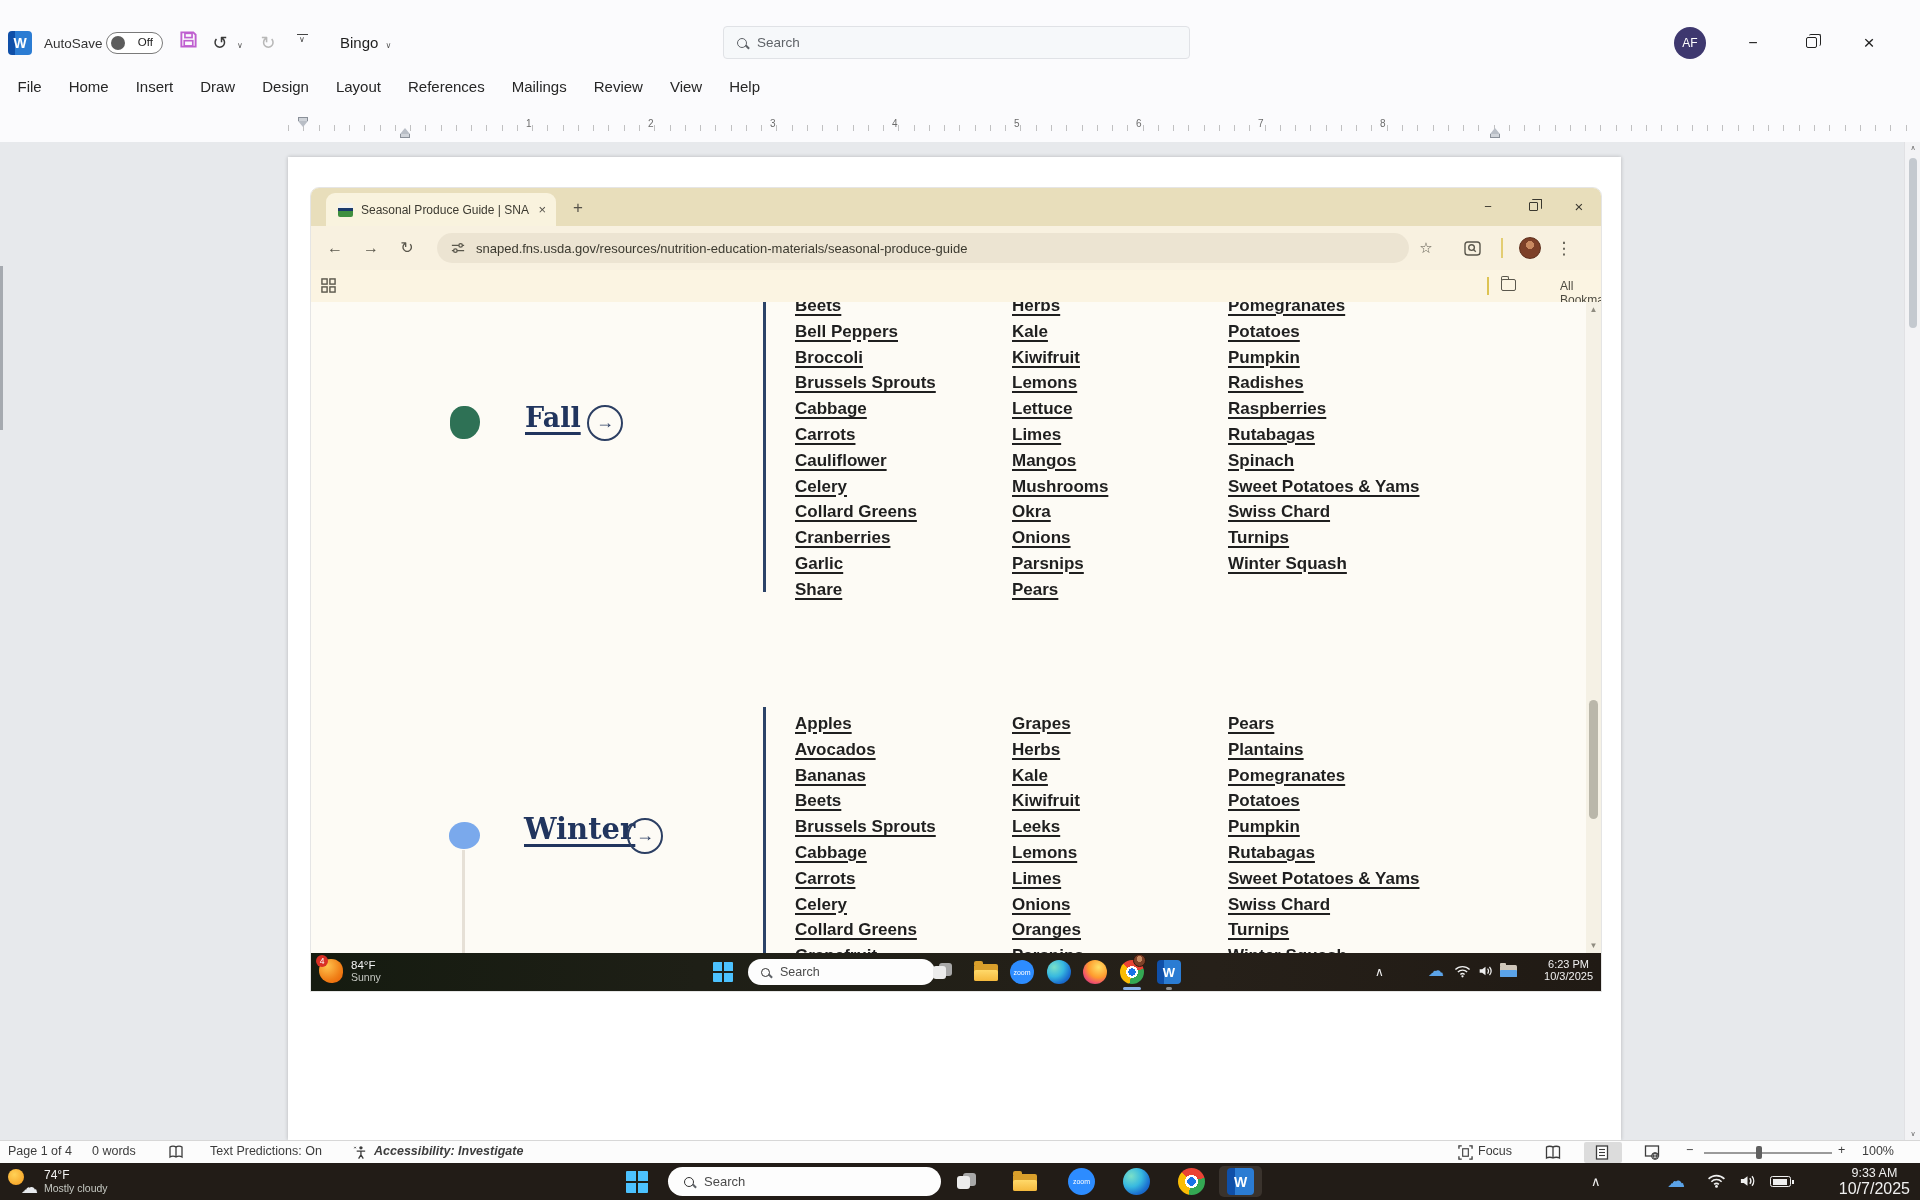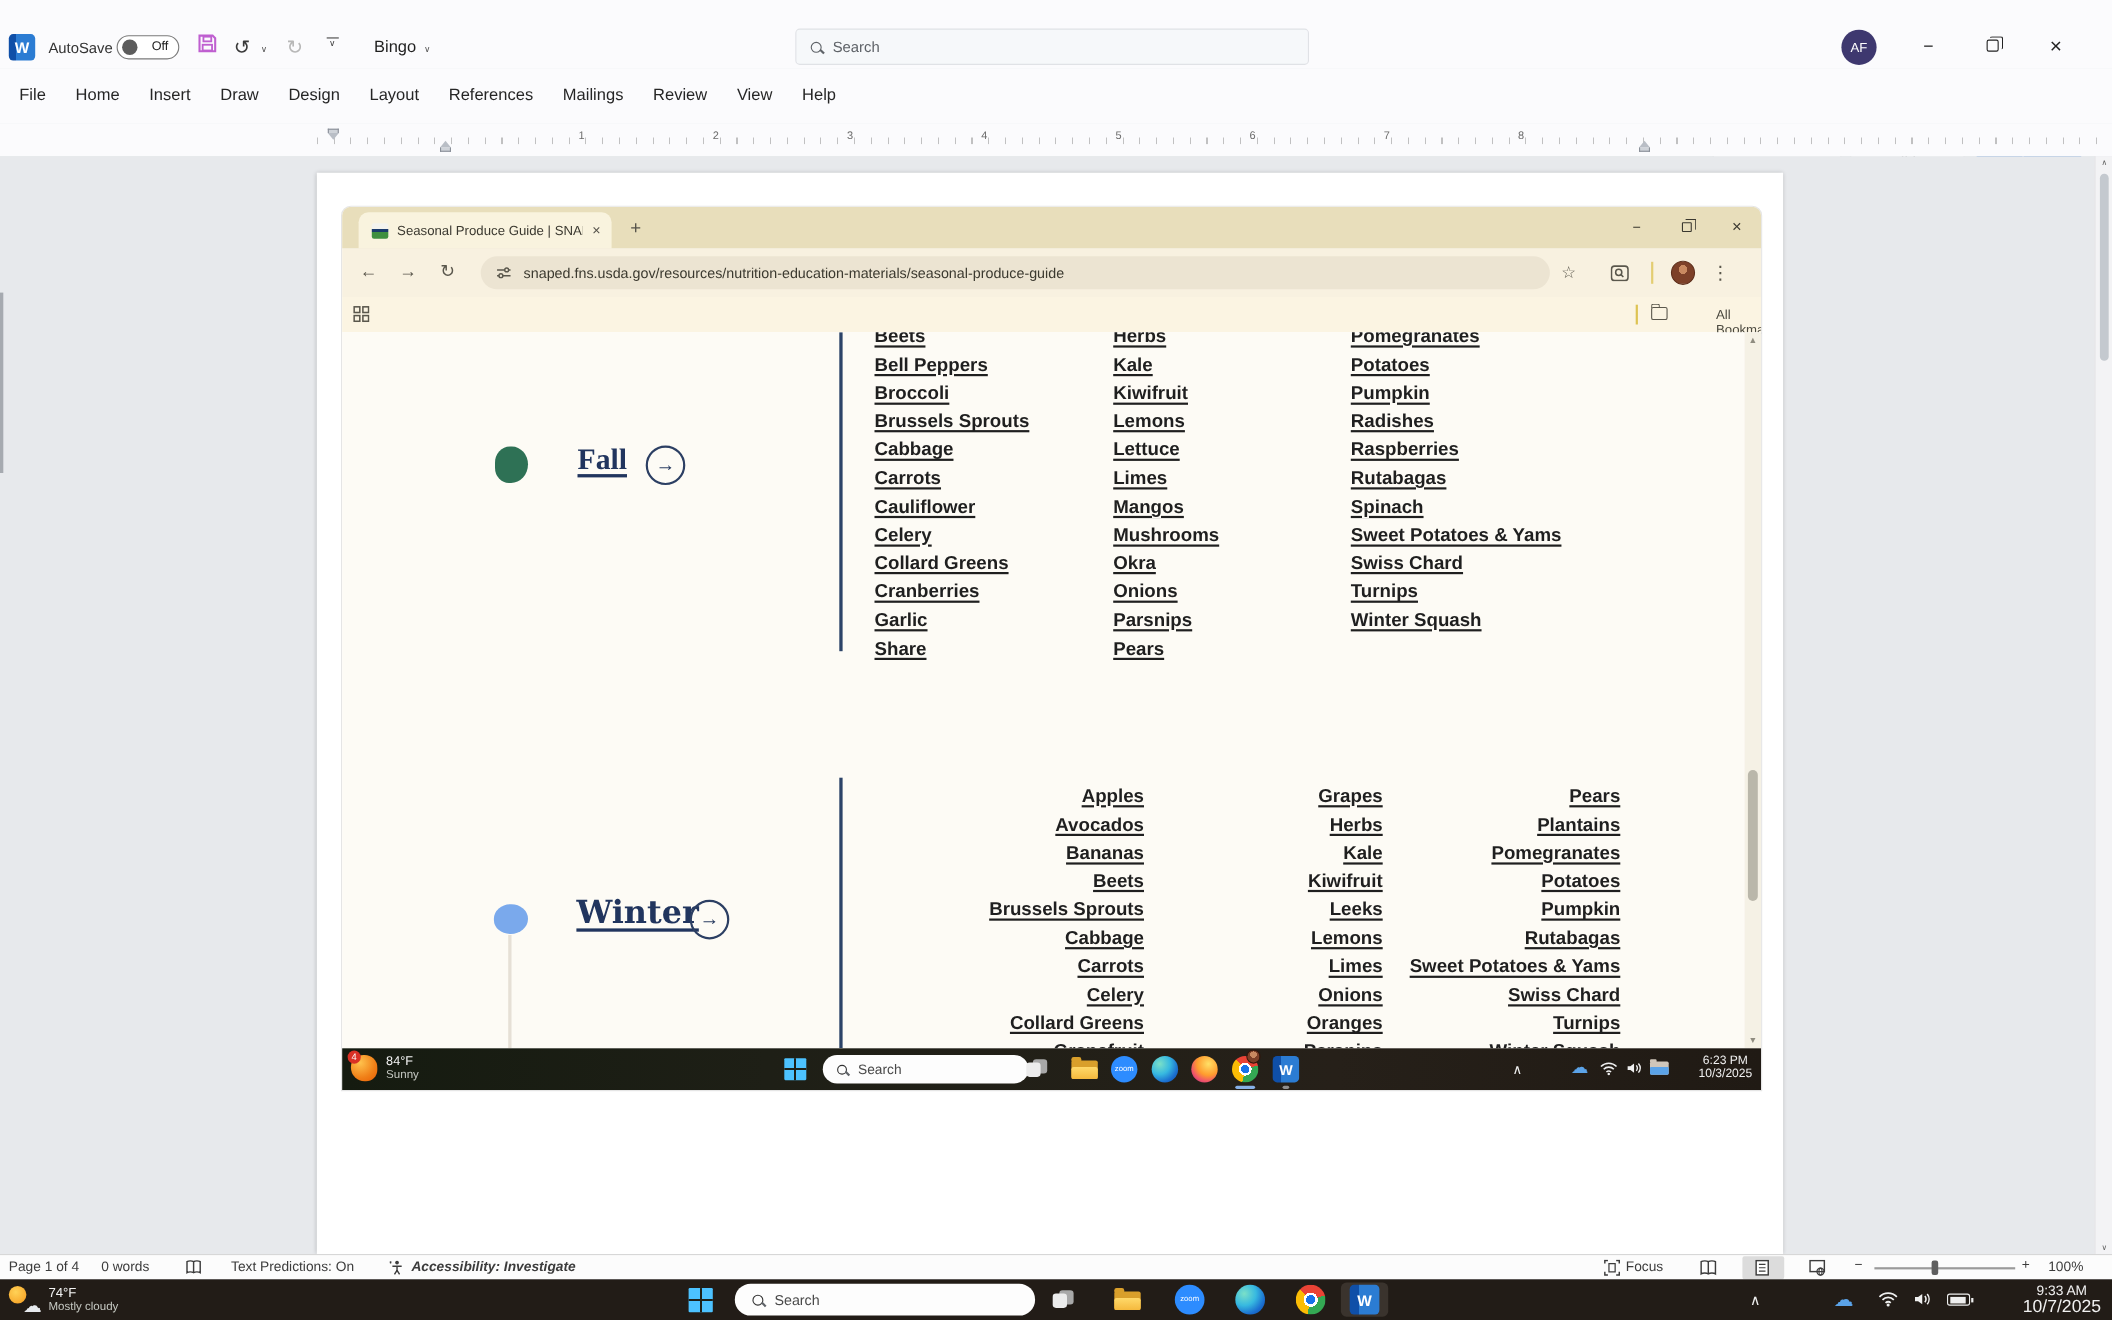--- a/index.html
+++ b/index.html
@@ -113,30 +113,30 @@
   .folder-outline::before { content:""; position:absolute; left:-1px; top:-4px; width:6px; height:3px;
     border:1.5px solid #5a574c; border-bottom:none; border-radius:2px 2px 0 0; }
 
   .bs-content { position:absolute; left:0; top:114px; width:1290px; height:651px; background:#fdfbf5; overflow:hidden; }
   .divider { position:absolute; width:3px; background:#2c4368; }
   .season-dot { position:absolute; }
   .dot-fall { left:139px; top:104px; width:30px; height:33px; background:#2e7155; border-radius:48% 52% 55% 45%; }
   .dot-winter { left:138px; top:520px; width:31px; height:27px; background:#7aa9ec; border-radius:50% 50% 52% 48%; }
   .season-title { position:absolute; font-family:"DejaVu Serif", serif; font-weight:700; color:#21355e;
     text-decoration:underline; text-decoration-thickness:2.5px; text-underline-offset:5px; }
-  .t-fall { left:214px; top:100px; font-size:27px;font-family:Liberation Serif, serif; }
+  .t-fall { left:214px; top:100px; font-size:27px; }
   .t-winter { left:213px; top:510px; font-size:29px; }
   .arrow-circle { position:absolute; width:36px; height:36px; border:2.5px solid #2c3f63; border-radius:50%;
     color:#2c3f63; font-size:18px; text-align:center; line-height:31px; font-weight:bold; }
   .connector { position:absolute; left:151px; top:548px; width:3px; height:103px; background:#e6e0d6; }
   .produce-col { position:absolute; width:245px; }
   .produce-item { font-size:17px; font-weight:700; color:#1f1f1f; line-height:25.8px; white-space:nowrap;
     text-decoration:underline; text-decoration-thickness:2px; text-underline-offset:3px; }
   .c1 { left:484px; } .c2 { left:701px; } .c3 { left:917px; }
-  .fall-col { top:-9px; } .winter-col { top:409px;text-align:right; }
+  .fall-col { top:-9px; } .winter-col { top:409px; }
   .bs-scroll { position:absolute; left:1275px; top:0; width:15px; height:651px; background:#f5f1e5; }
   .bs-scroll .a { position:absolute; left:0; width:15px; text-align:center; font-size:8px; color:#8f8c80; }
   .bs-scroll .thumb { position:absolute; left:3px; top:398px; width:9px; height:119px; background:#bab7aa; border-radius:5px; }
 
   
   .bs-taskbar { position:absolute; left:0; top:765px; width:1290px; height:38px;
     background:linear-gradient(90deg,#151b10,#1e1f16 30%,#262019 70%,#201a14); }
   .desk-taskbar { position:absolute; left:0; top:1163px; width:1920px; height:37px; background:#221c17; }
   .tb-weather { position:absolute; display:flex; gap:8px; align-items:center; color:#fff; }
   .wx-texts .t1 { font-size:11.5px; color:#f2f2f2; }

